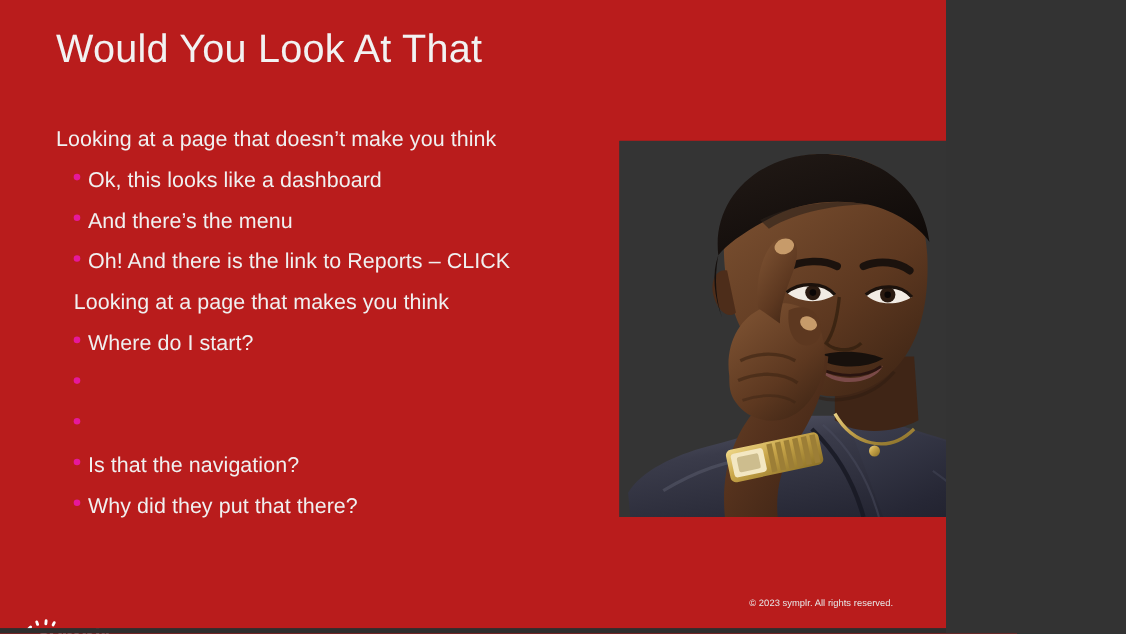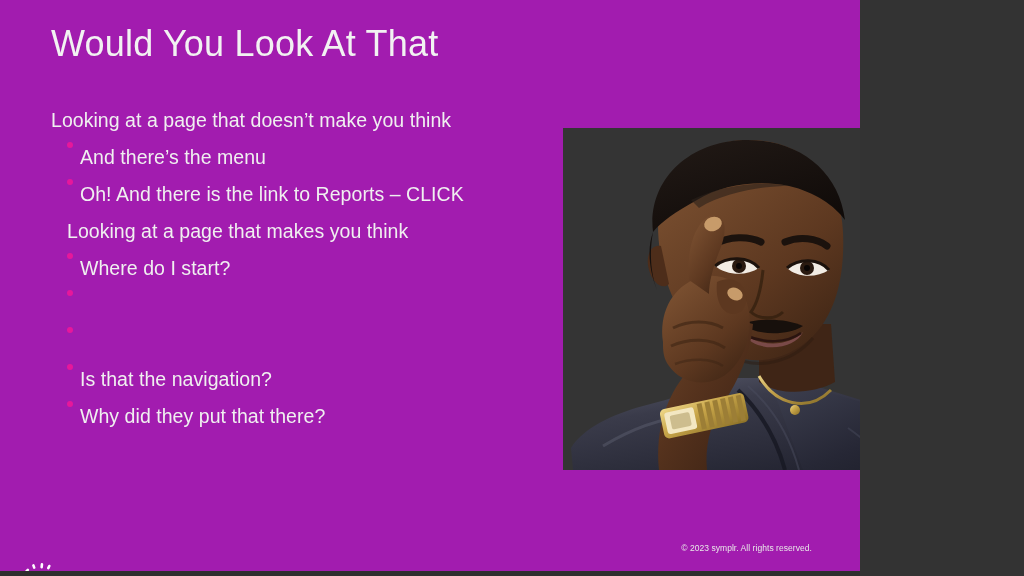--- a/index.html
+++ b/index.html
@@ -11,21 +11,21 @@
     height: 576px;
     overflow: hidden;
     background: #333333;
     font-family: "Liberation Sans", sans-serif;
     -webkit-font-smoothing: antialiased;
   }
   .slide {
     position: relative;
     width: 860px;
     height: 576px;
-    background: #a21caf;
+    background: #b91c1c;
     overflow: hidden;
   }
 
   
   .slide-title {
     position: absolute;
     left: 51px;
     top: 23px;
     font-size: 36px;
     font-weight: 300;
@@ -36,21 +36,21 @@
 
   
   .body-block {
     position: absolute;
     left: 51px;
     top: 109px;
     width: 500px;
   }
   .line {
     display: flex;
-    align-items: flex-start;
+    align-items: center;
     height: 37px;
     color: #f0f0f0;
     font-size: 19.5px;
     font-weight: 300;
     letter-spacing: 0.05px;
     white-space: nowrap;
   }
   .line.heading {
     padding-left: 0px;
   }
@@ -147,20 +147,24 @@
 <div class="slide">
 
   <div class="slide-title">Would You Look At That</div>
 
   <div class="body-block">
 
     <div class="line heading">
       <span class="line-text">Looking at a page that doesn’t make you think</span>
     </div>
 
+    <div class="line bullet">
+      <span class="bullet-dot"></span>
+      <span class="line-text">Ok, this looks like a dashboard</span>
+    </div>
 
     <div class="line bullet">
       <span class="bullet-dot"></span>
       <span class="line-text">And there’s the menu</span>
     </div>
 
     <div class="line bullet">
       <span class="bullet-dot"></span>
       <span class="line-text">Oh! And there is the link to Reports – CLICK</span>
     </div>

